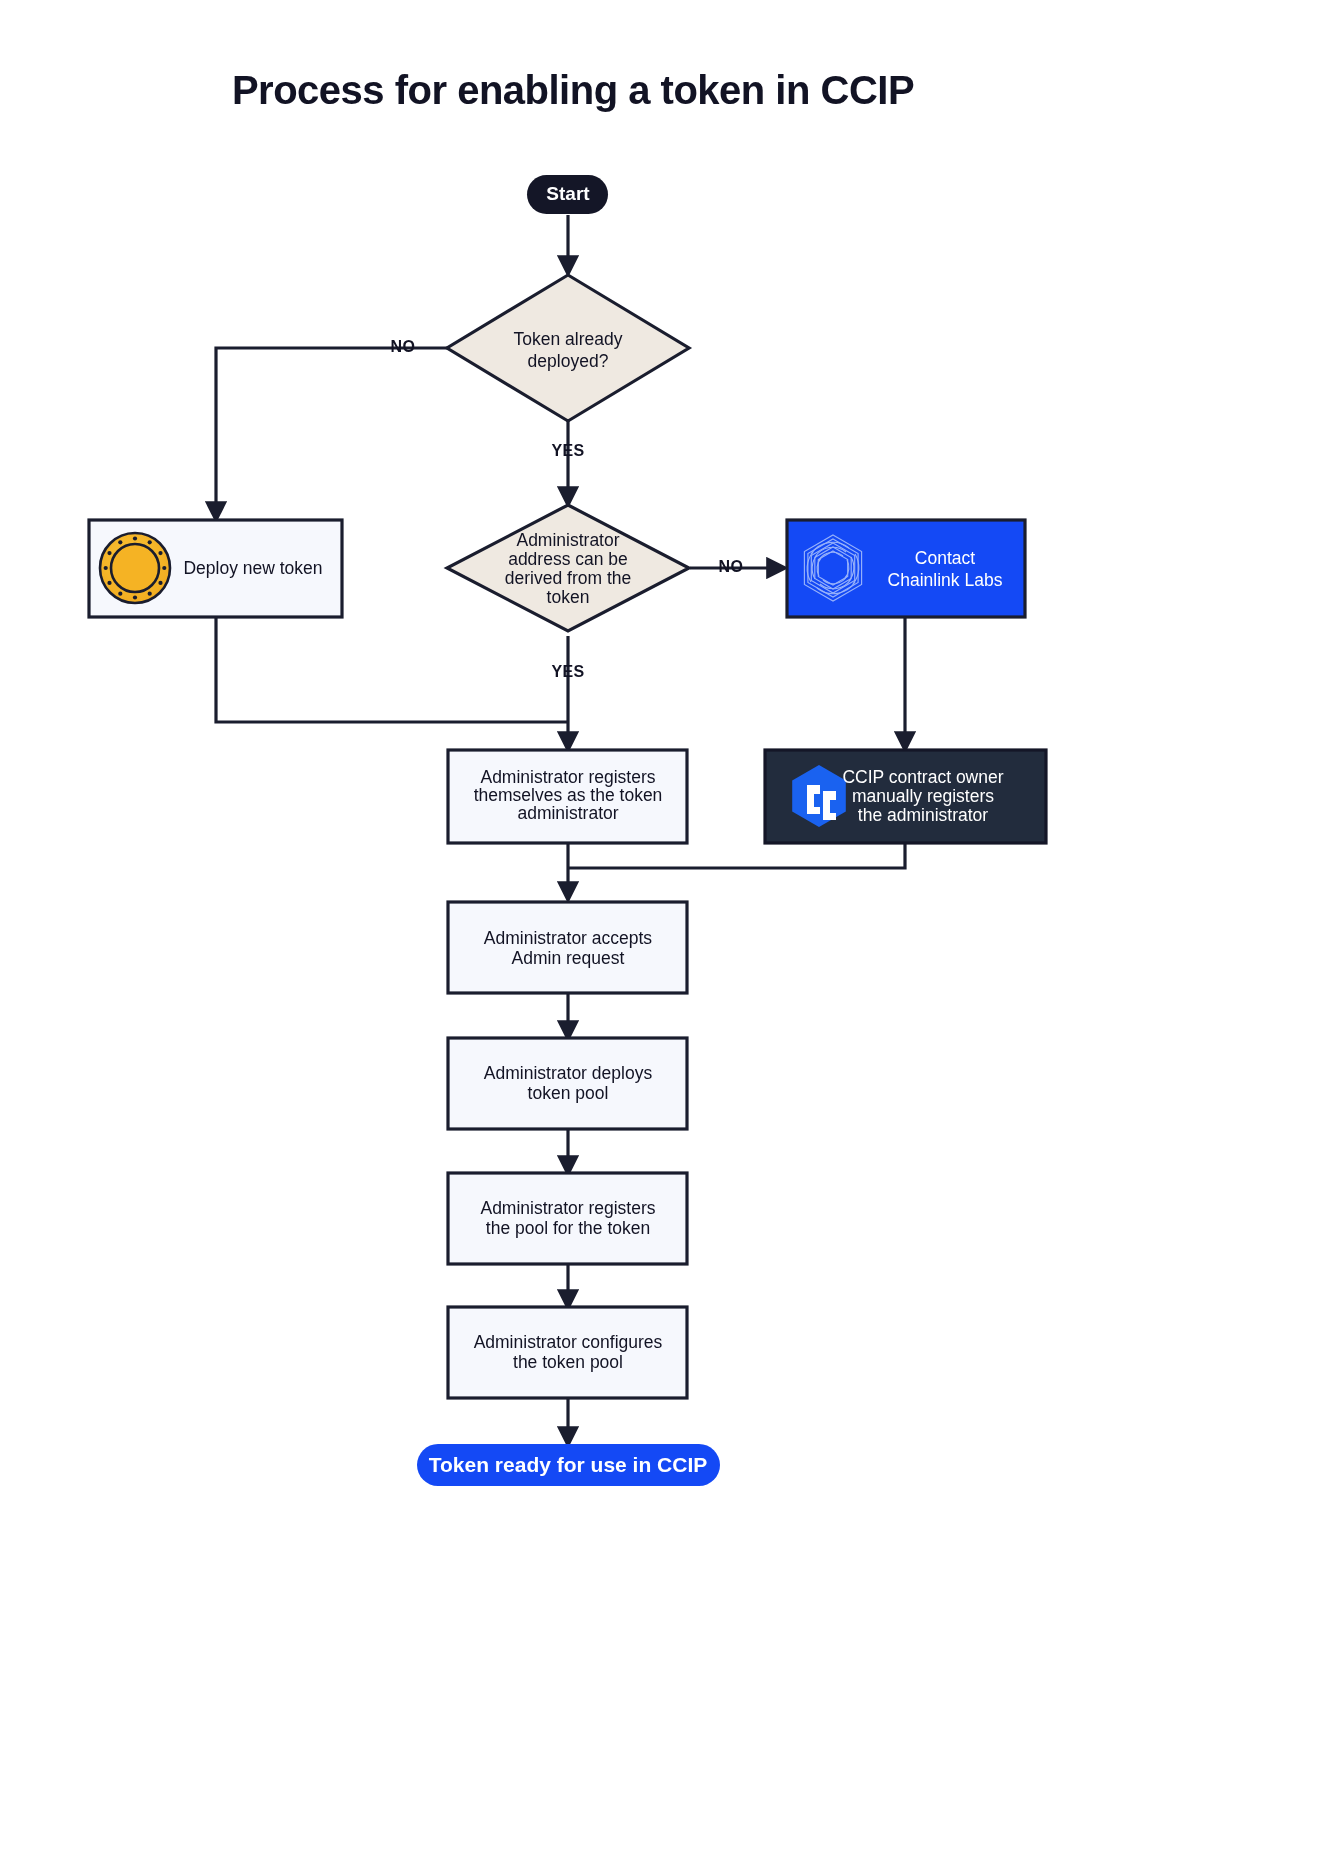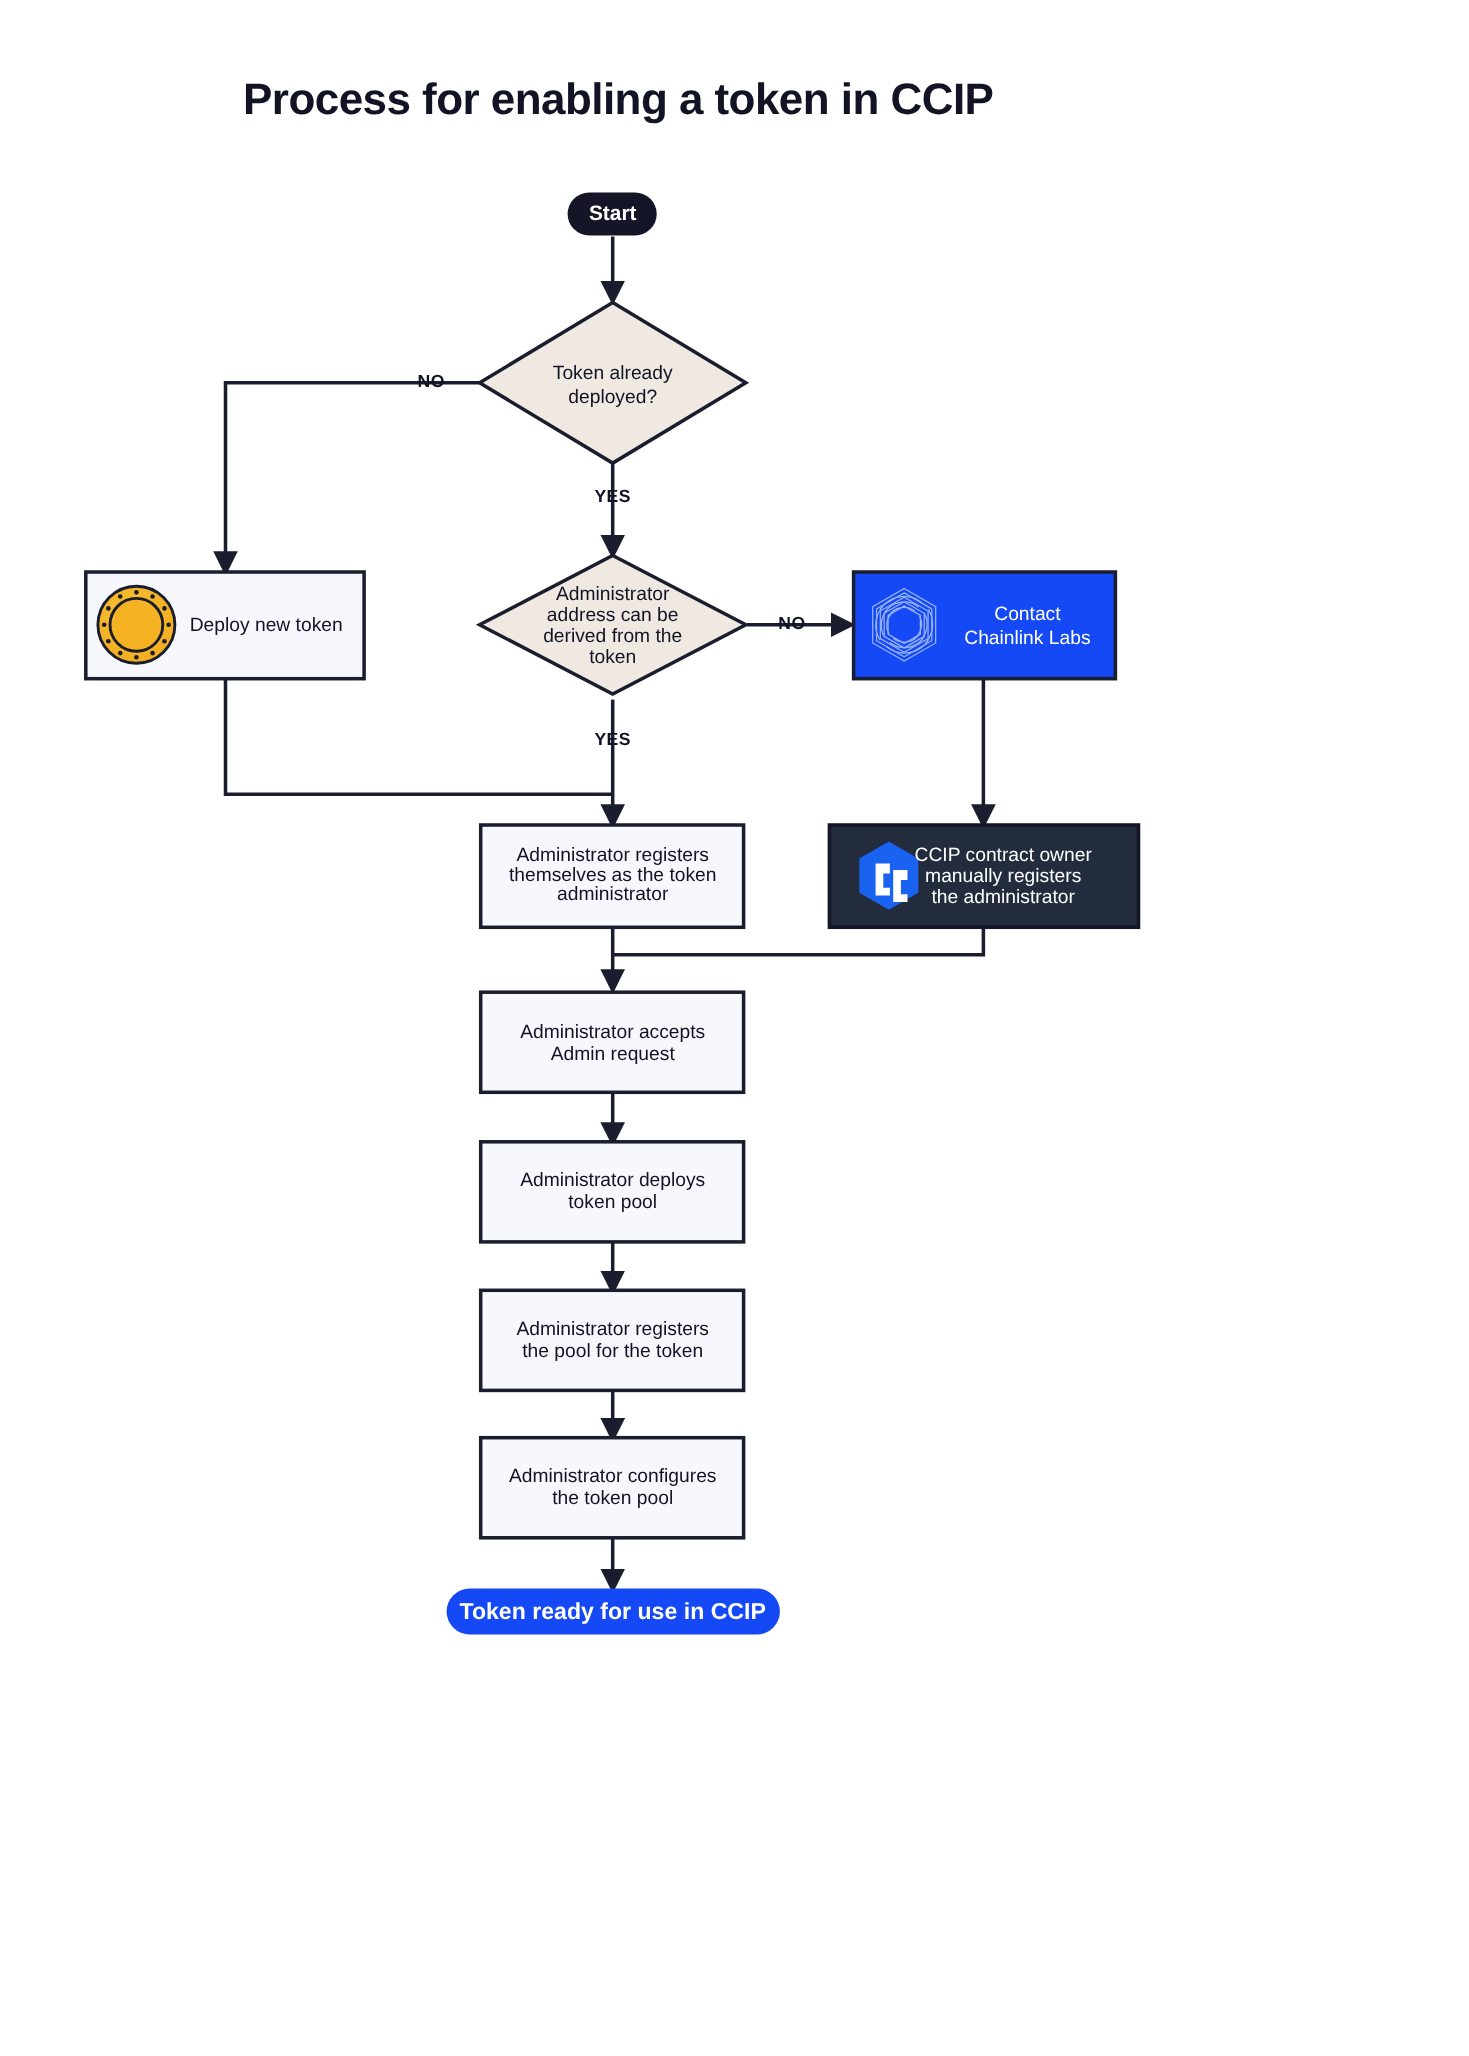--- a/index.html
+++ b/index.html
@@ -11,20 +11,21 @@
     width: 1335px;
     height: 1869px;
     font-family: "Liberation Sans", sans-serif;
     color: #121324;
     position: relative;
     overflow: hidden;
   }
   #diagram-root {
     position: absolute;
     inset: 0;
+    margin-left: 11px;
   }
   svg#flowchart {
     display: block;
     width: 1335px;
     height: 1869px;
   }
   .chart-title {
     font-family: "Liberation Sans", sans-serif;
     font-size: 40px;
     font-weight: bold;

